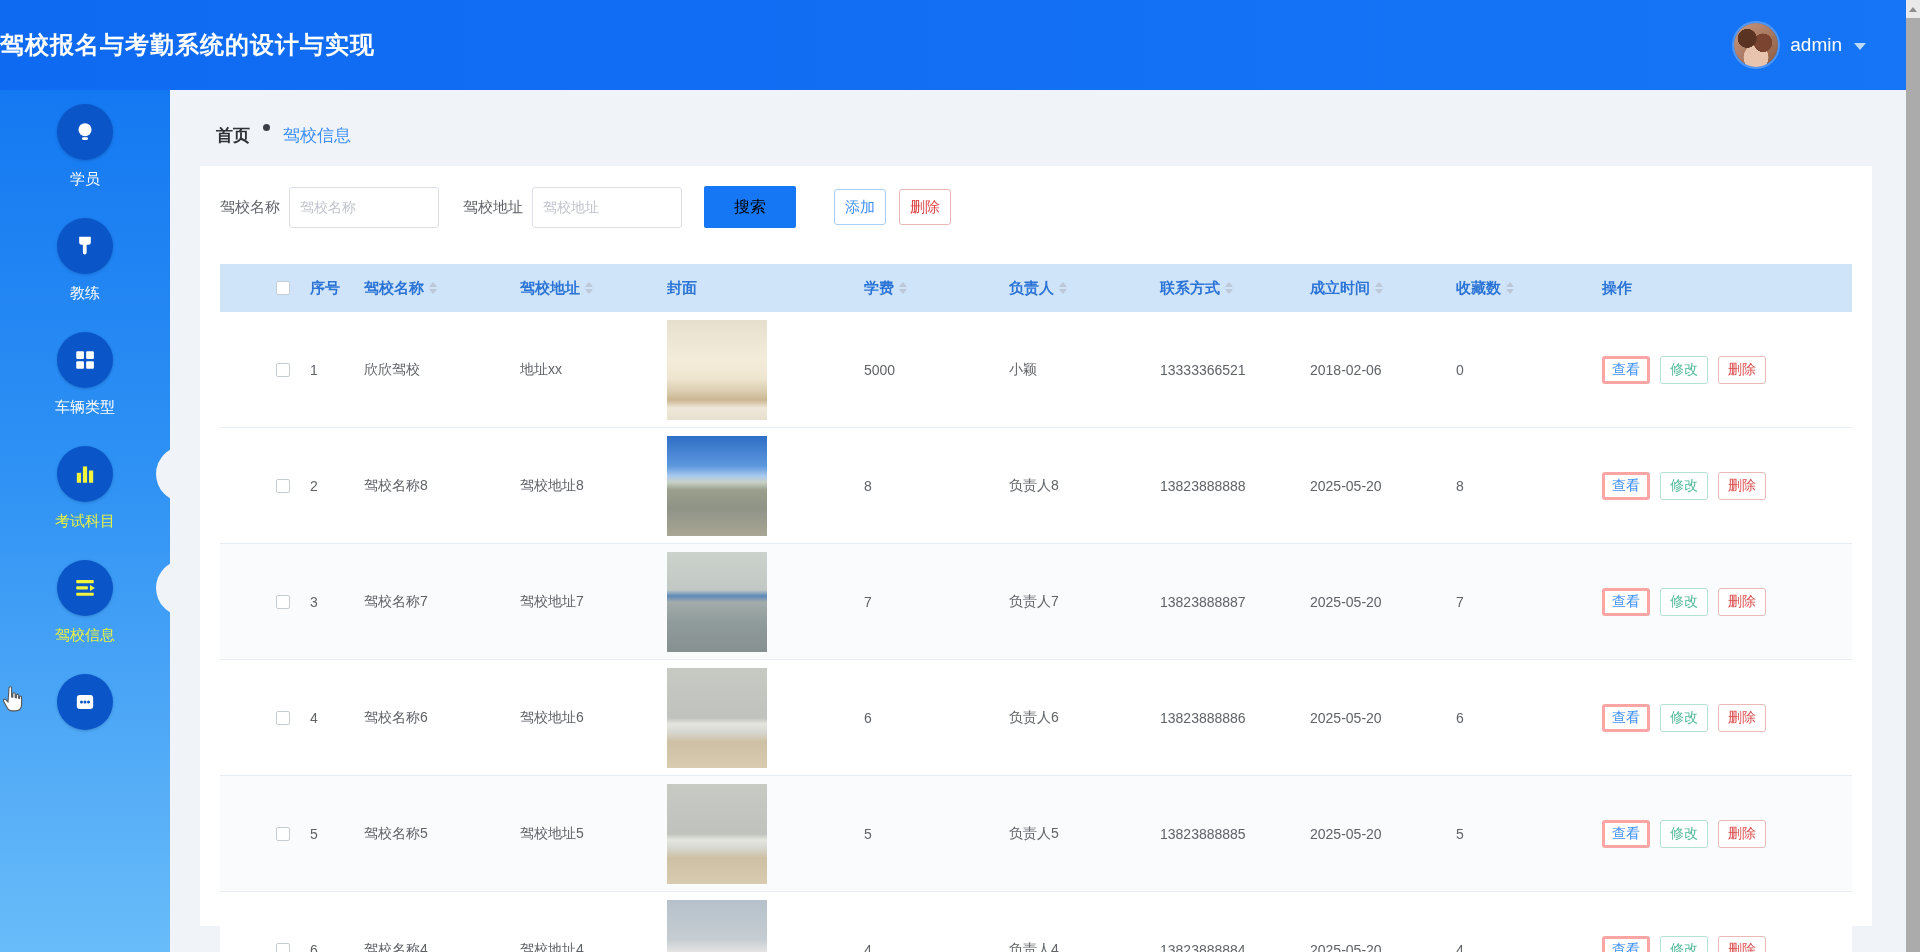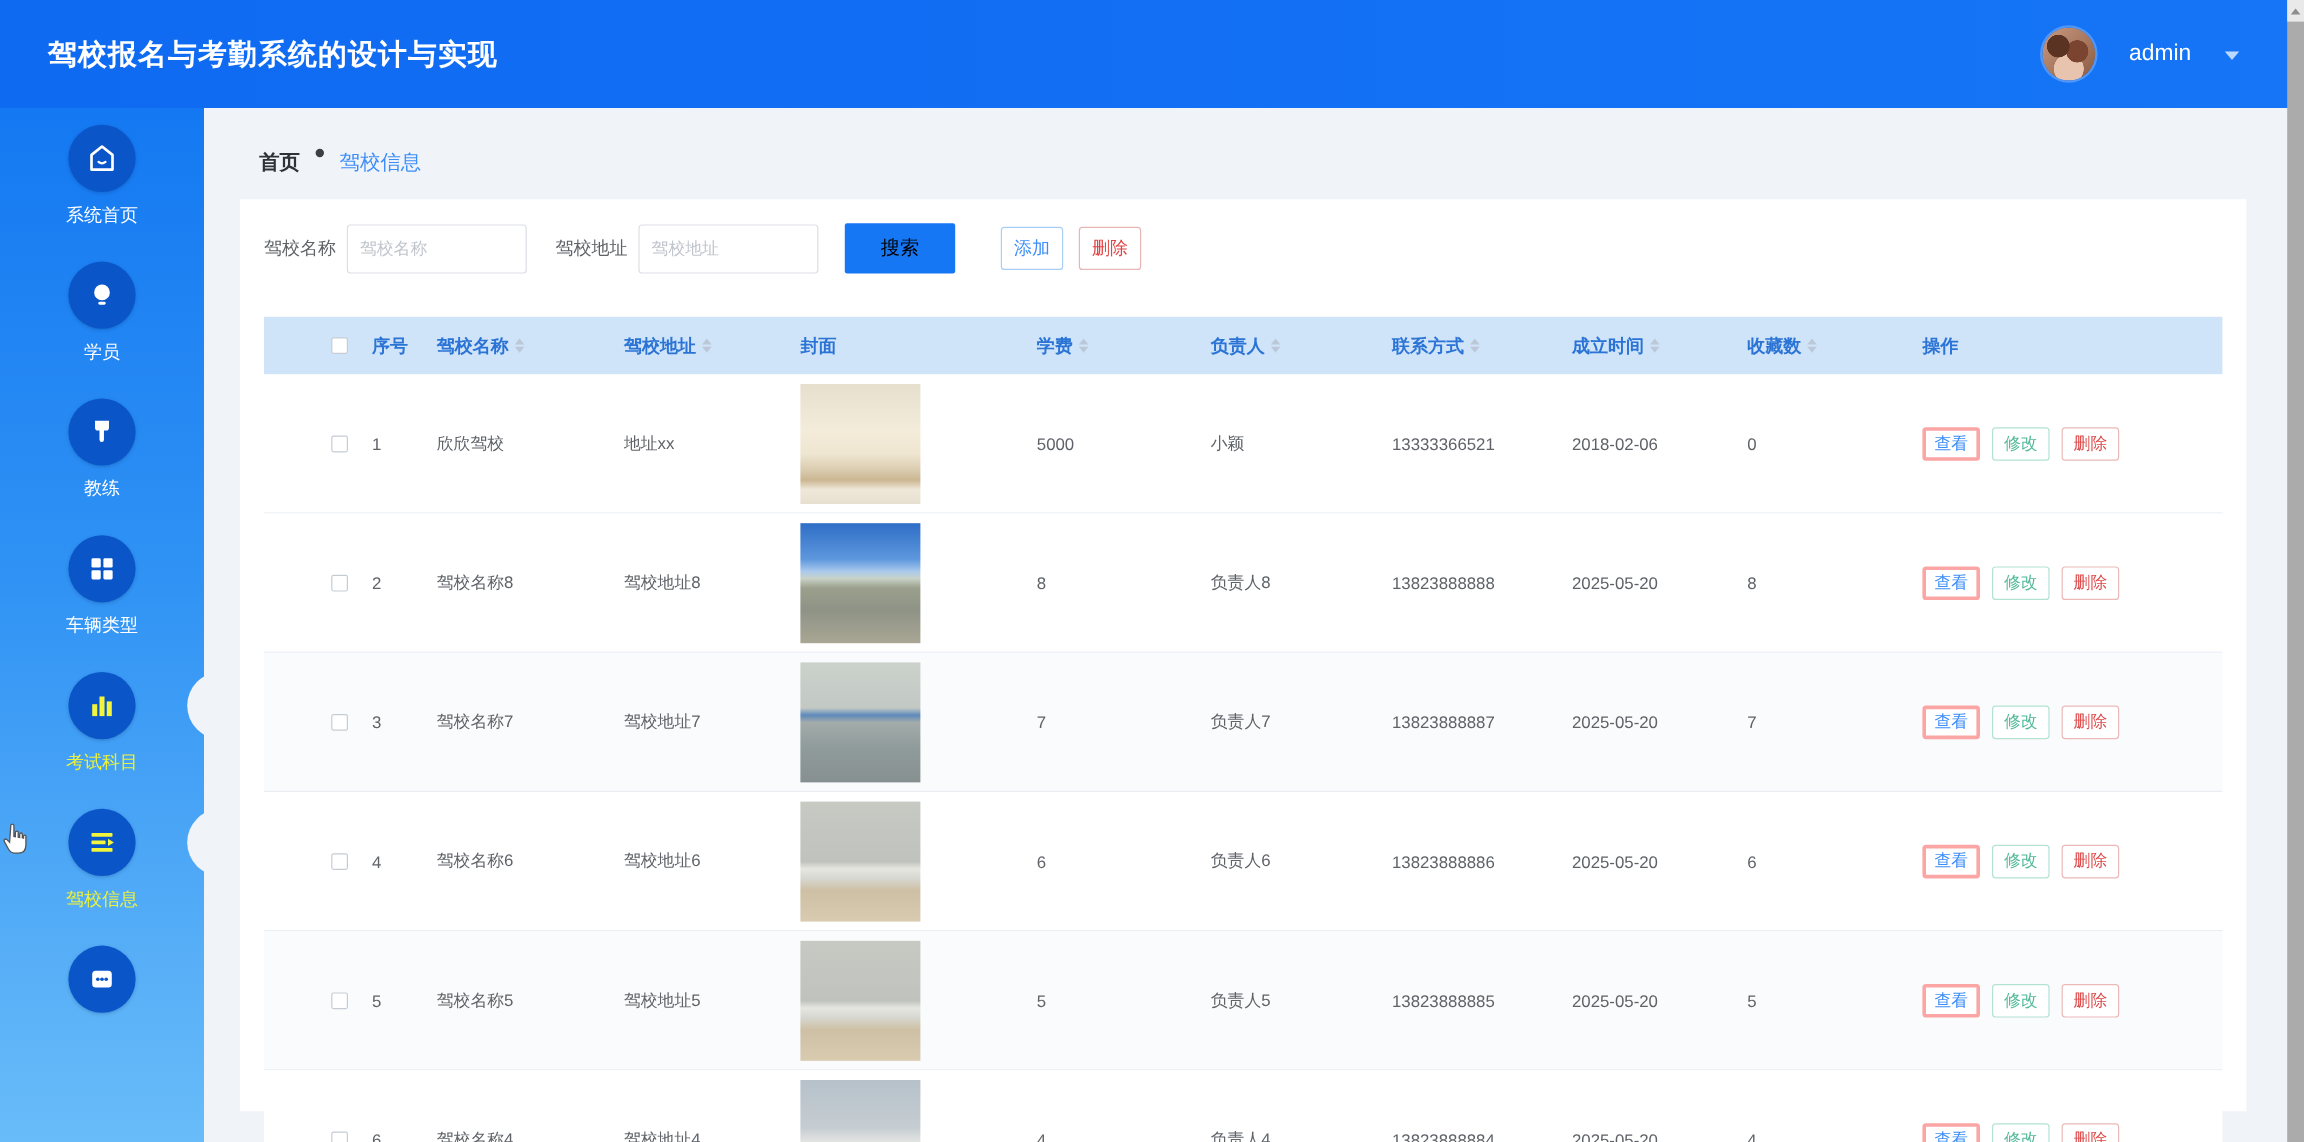--- a/index.html
+++ b/index.html
@@ -2,22 +2,22 @@
 <html><head>
 <meta charset="utf-8">
 <title>驾校报名与考勤系统</title>
 <style>
   * { margin:0; padding:0; box-sizing:border-box; }
   html,body { width:1920px; height:952px; overflow:hidden; }
   body { font-family:"Liberation Sans","DejaVu Sans",sans-serif; background:#f0f4f9; position:relative; }
 
   
   .topbar { position:absolute; left:0; top:0; width:1920px; height:90px; background:linear-gradient(90deg,#0f6af2,#1575f6); z-index:5; display:flex; align-items:center; }
-  .topbar .title { color:#fff; font-size:24px; font-weight:bold; margin-left:40px; letter-spacing:1px; }
-  .userbox { position:absolute; right:54px; top:0; height:90px; display:flex; align-items:center; gap:28px; }
+  .topbar .title { color:#fff; font-size:24px; font-weight:bold; letter-spacing:1px; }
+  .userbox { position:absolute; right:54px; top:0; height:90px; display:flex; align-items:center; gap:12px; }
   .avatar { width:44px; height:44px; border-radius:50%;
     background:
       radial-gradient(circle at 30% 35%, #5a3322 0 22%, transparent 23%),
       radial-gradient(circle at 66% 45%, #7a4430 0 24%, transparent 25%),
       radial-gradient(circle at 50% 78%, #e8c3ae 0 30%, transparent 31%),
       linear-gradient(135deg,#c99a82,#8a5a40);
     box-shadow:0 0 0 2px rgba(255,255,255,.25); }
   .username { color:#fff; font-size:19px; }
   .caret-down { width:0; height:0; border-left:6px solid transparent; border-right:6px solid transparent; border-top:7px solid #bcd9ff; margin-top:3px; }
 
@@ -92,29 +92,20 @@
 <div class="topbar">
   <div class="title">驾校报名与考勤系统的设计与实现</div>
   <div class="userbox">
     <div class="avatar"></div>
     <span class="username">admin</span>
     <span class="caret-down"></span>
   </div>
 </div>
 
 <div class="sidebar" id="sidebar">
-    <div class="side-item">
-      <div class="icon-circle">
-        <svg width="28" height="28" viewBox="0 0 24 24">
-          <path d="M12 3.5 L4.5 9.5 V20 H19.5 V9.5 Z" fill="none" stroke="currentColor" stroke-width="1.9" stroke-linejoin="round"></path>
-          <path d="M9.5 14.5 q2.5 2 5 0" fill="none" stroke="currentColor" stroke-width="1.6" stroke-linecap="round"></path>
-        </svg>
-      </div>
-      <div class="side-label">系统首页</div>
-    </div>
     <div class="side-item">
       <div class="icon-circle">
         <svg width="28" height="28" viewBox="0 0 24 24">
           <circle cx="12" cy="10" r="5.6" fill="currentColor"></circle>
           <rect x="9.4" y="16.6" width="5.2" height="2.2" rx="1" fill="currentColor"></rect>
         </svg>
       </div>
       <div class="side-label">学员</div>
     </div>
     <div class="side-item">

